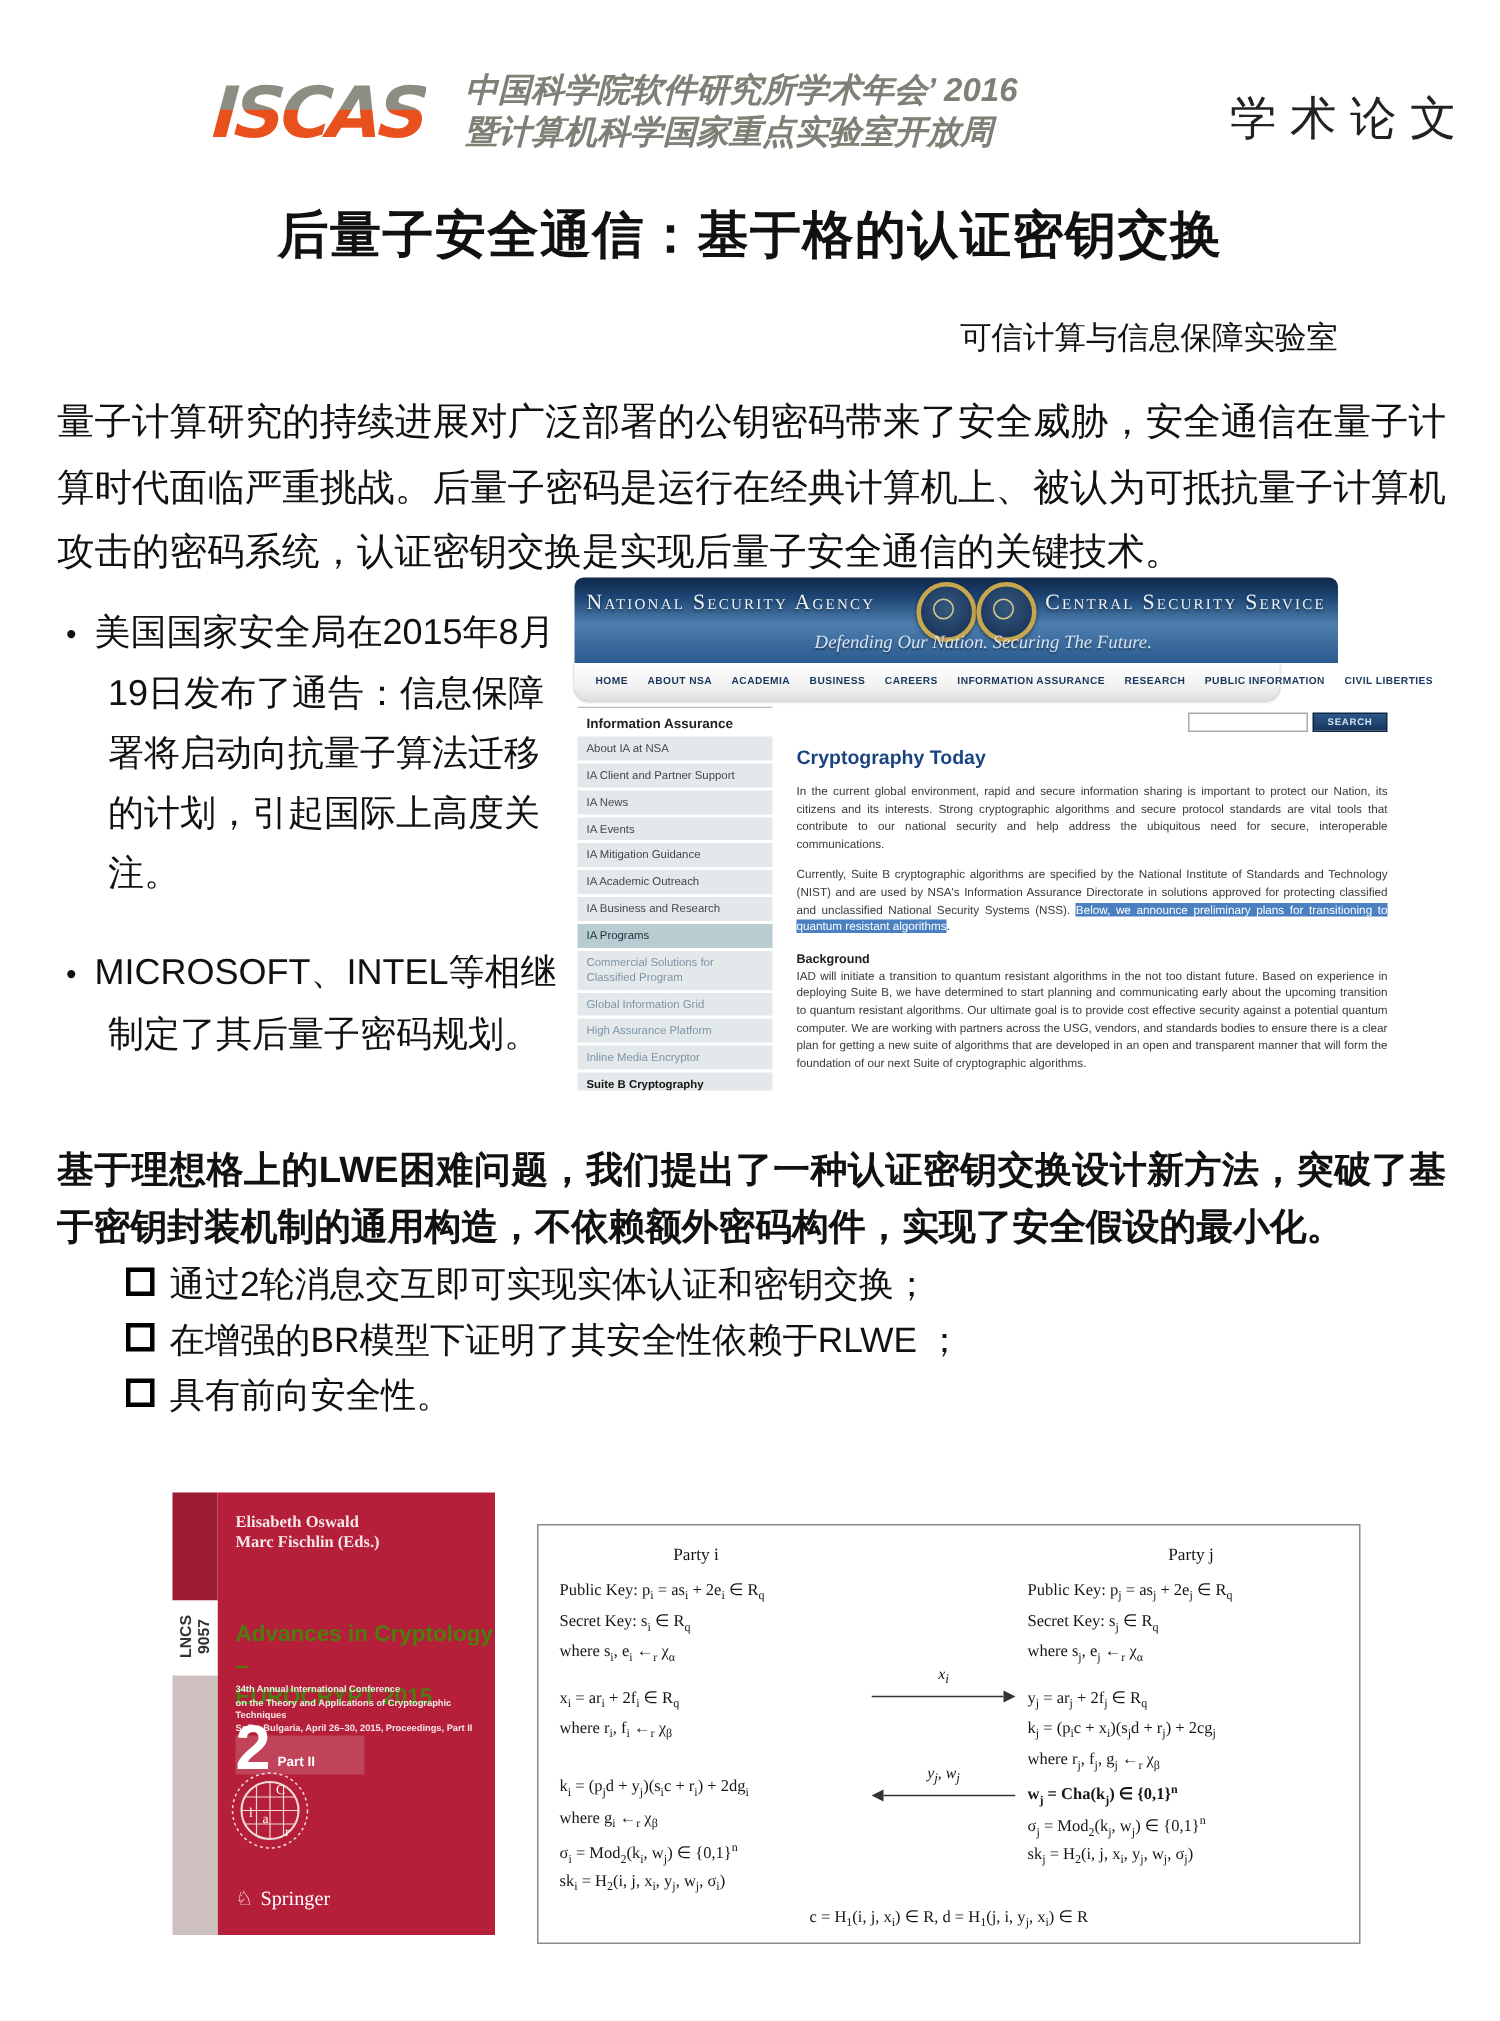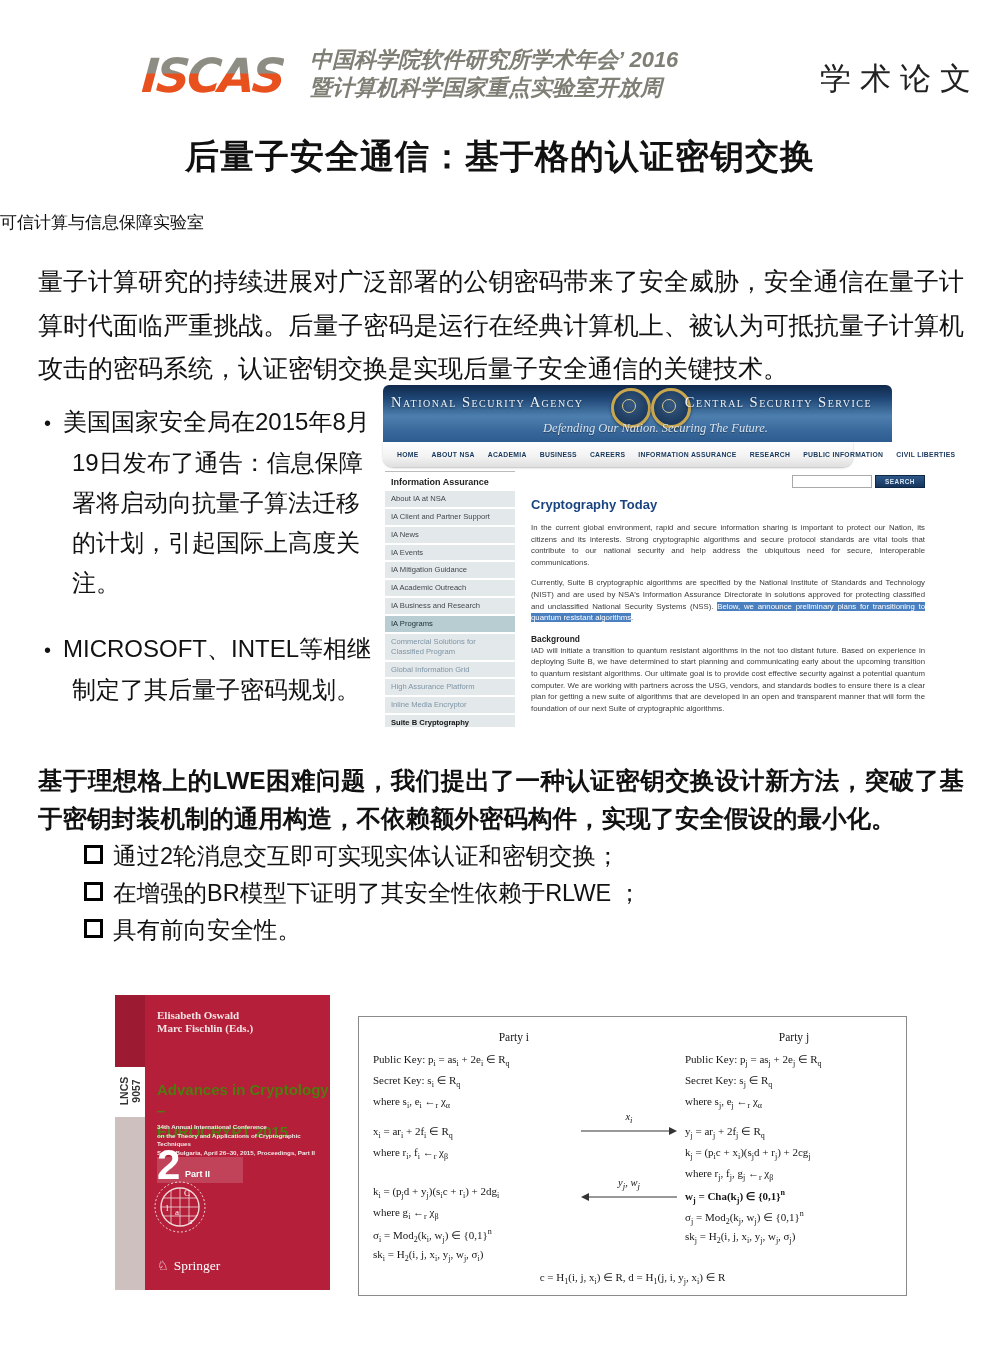--- a/index.html
+++ b/index.html
@@ -15,21 +15,21 @@
     -webkit-text-fill-color:transparent;transform:skewX(-4deg);}
   .hdr-cn{left:310px;top:46px;width:430px;font-weight:bold;font-style:italic;
     color:#7f7f76;font-size:22px;line-height:28px;white-space:nowrap;}
   .doc-type{left:820px;top:58px;font-family:"Liberation Serif",serif;font-size:31px;
     letter-spacing:9px;color:#222;}
 
   
   .main-title{left:0;top:134px;width:1000px;text-align:center;font-weight:bold;
     font-size:34px;letter-spacing:1px;}
   .author{left:0;top:184px;width:1000px;text-align:center;font-size:20px;}
-  .affil{left:0;top:211px;width:892px;text-align:left;font-size:17px;}
+  .affil{left:0;top:211px;width:892px;text-align:right;font-size:21px;}
 
   
   .intro{left:38px;top:260px;width:926px;font-size:25px;line-height:43.5px;text-align:justify;}
 
   
   .news{left:44px;top:402px;width:336px;font-size:24px;line-height:40px;}
   .news .item{margin-bottom:26px;text-indent:-28px;padding-left:28px;}
   .news .dot{font-size:20px;padding-right:12px;}
 
   
@@ -127,21 +127,21 @@
   <div class="abs news">
     <div class="item"><span class="dot">•</span><span>美国国家安全局在2015年8月19日发布了通告：信息保障署将启动向抗量子算法迁移的计划，引起国际上高度关注。</span></div>
     <div class="item"><span class="dot">•</span><span>MICROSOFT、INTEL等相继制定了其后量子密码规划。</span></div>
   </div>
 
   <div class="abs nsa">
     <div class="nsa-banner">
       <div class="nsa-agency" style="left:8px;">National Security Agency</div>
       <div class="seal" style="left:228px;"></div>
       <div class="seal" style="left:268px;"></div>
-      <div class="nsa-agency" style="right:20px;margin-left:29px;">Central Security Service</div>
+      <div class="nsa-agency" style="right:8px;margin-left:29px;">Central Security Service</div>
       <div class="nsa-tagline">Defending Our Nation. Securing The Future.</div>
     </div>
     <div class="nsa-nav">
       <span>HOME</span>
       <span>ABOUT NSA</span>
       <span>ACADEMIA</span>
       <span>BUSINESS</span>
       <span>CAREERS</span>
       <span>INFORMATION ASSURANCE</span>
       <span>RESEARCH</span>
@@ -228,21 +228,21 @@
       <text x="22" y="35" font-size="9" fill="#fff" font-family="Liberation Serif, serif">a</text>
       <text x="37" y="44" font-size="9" fill="#fff" font-family="Liberation Serif, serif">r</text>
     </svg>
     <div class="bk-springer">
       <span class="spr-glyph">♘</span>
       <span>Springer</span>
     </div>
   </div>
 
   <div class="abs proto">
-    <div class="pl phead" style="left:40px;top:14px;width:130px;text-align:right;">Party i</div>
+    <div class="pl phead" style="left:40px;top:14px;width:130px;text-align:center;">Party i</div>
     <div class="pl phead" style="left:370px;top:14px;width:130px;text-align:center;">Party j</div>
 
     <div class="pl" style="left:14px;top:36px;">Public Key: p<sub>i</sub> = as<sub>i</sub> + 2e<sub>i</sub> ∈ R<sub>q</sub></div>
     <div class="pl" style="left:14px;top:57px;">Secret Key: s<sub>i</sub> ∈ R<sub>q</sub></div>
     <div class="pl" style="left:14px;top:78px;text-align:right;">where s<sub>i</sub>, e<sub>i</sub> ←<sub>r</sub> χ<sub>α</sub></div>
 
     <div class="pl" style="left:326px;top:36px;">Public Key: p<sub>j</sub> = as<sub>j</sub> + 2e<sub>j</sub> ∈ R<sub>q</sub></div>
     <div class="pl" style="left:326px;top:57px;">Secret Key: s<sub>j</sub> ∈ R<sub>q</sub></div>
     <div class="pl" style="left:326px;top:78px;">where s<sub>j</sub>, e<sub>j</sub> ←<sub>r</sub> χ<sub>α</sub></div>
 

